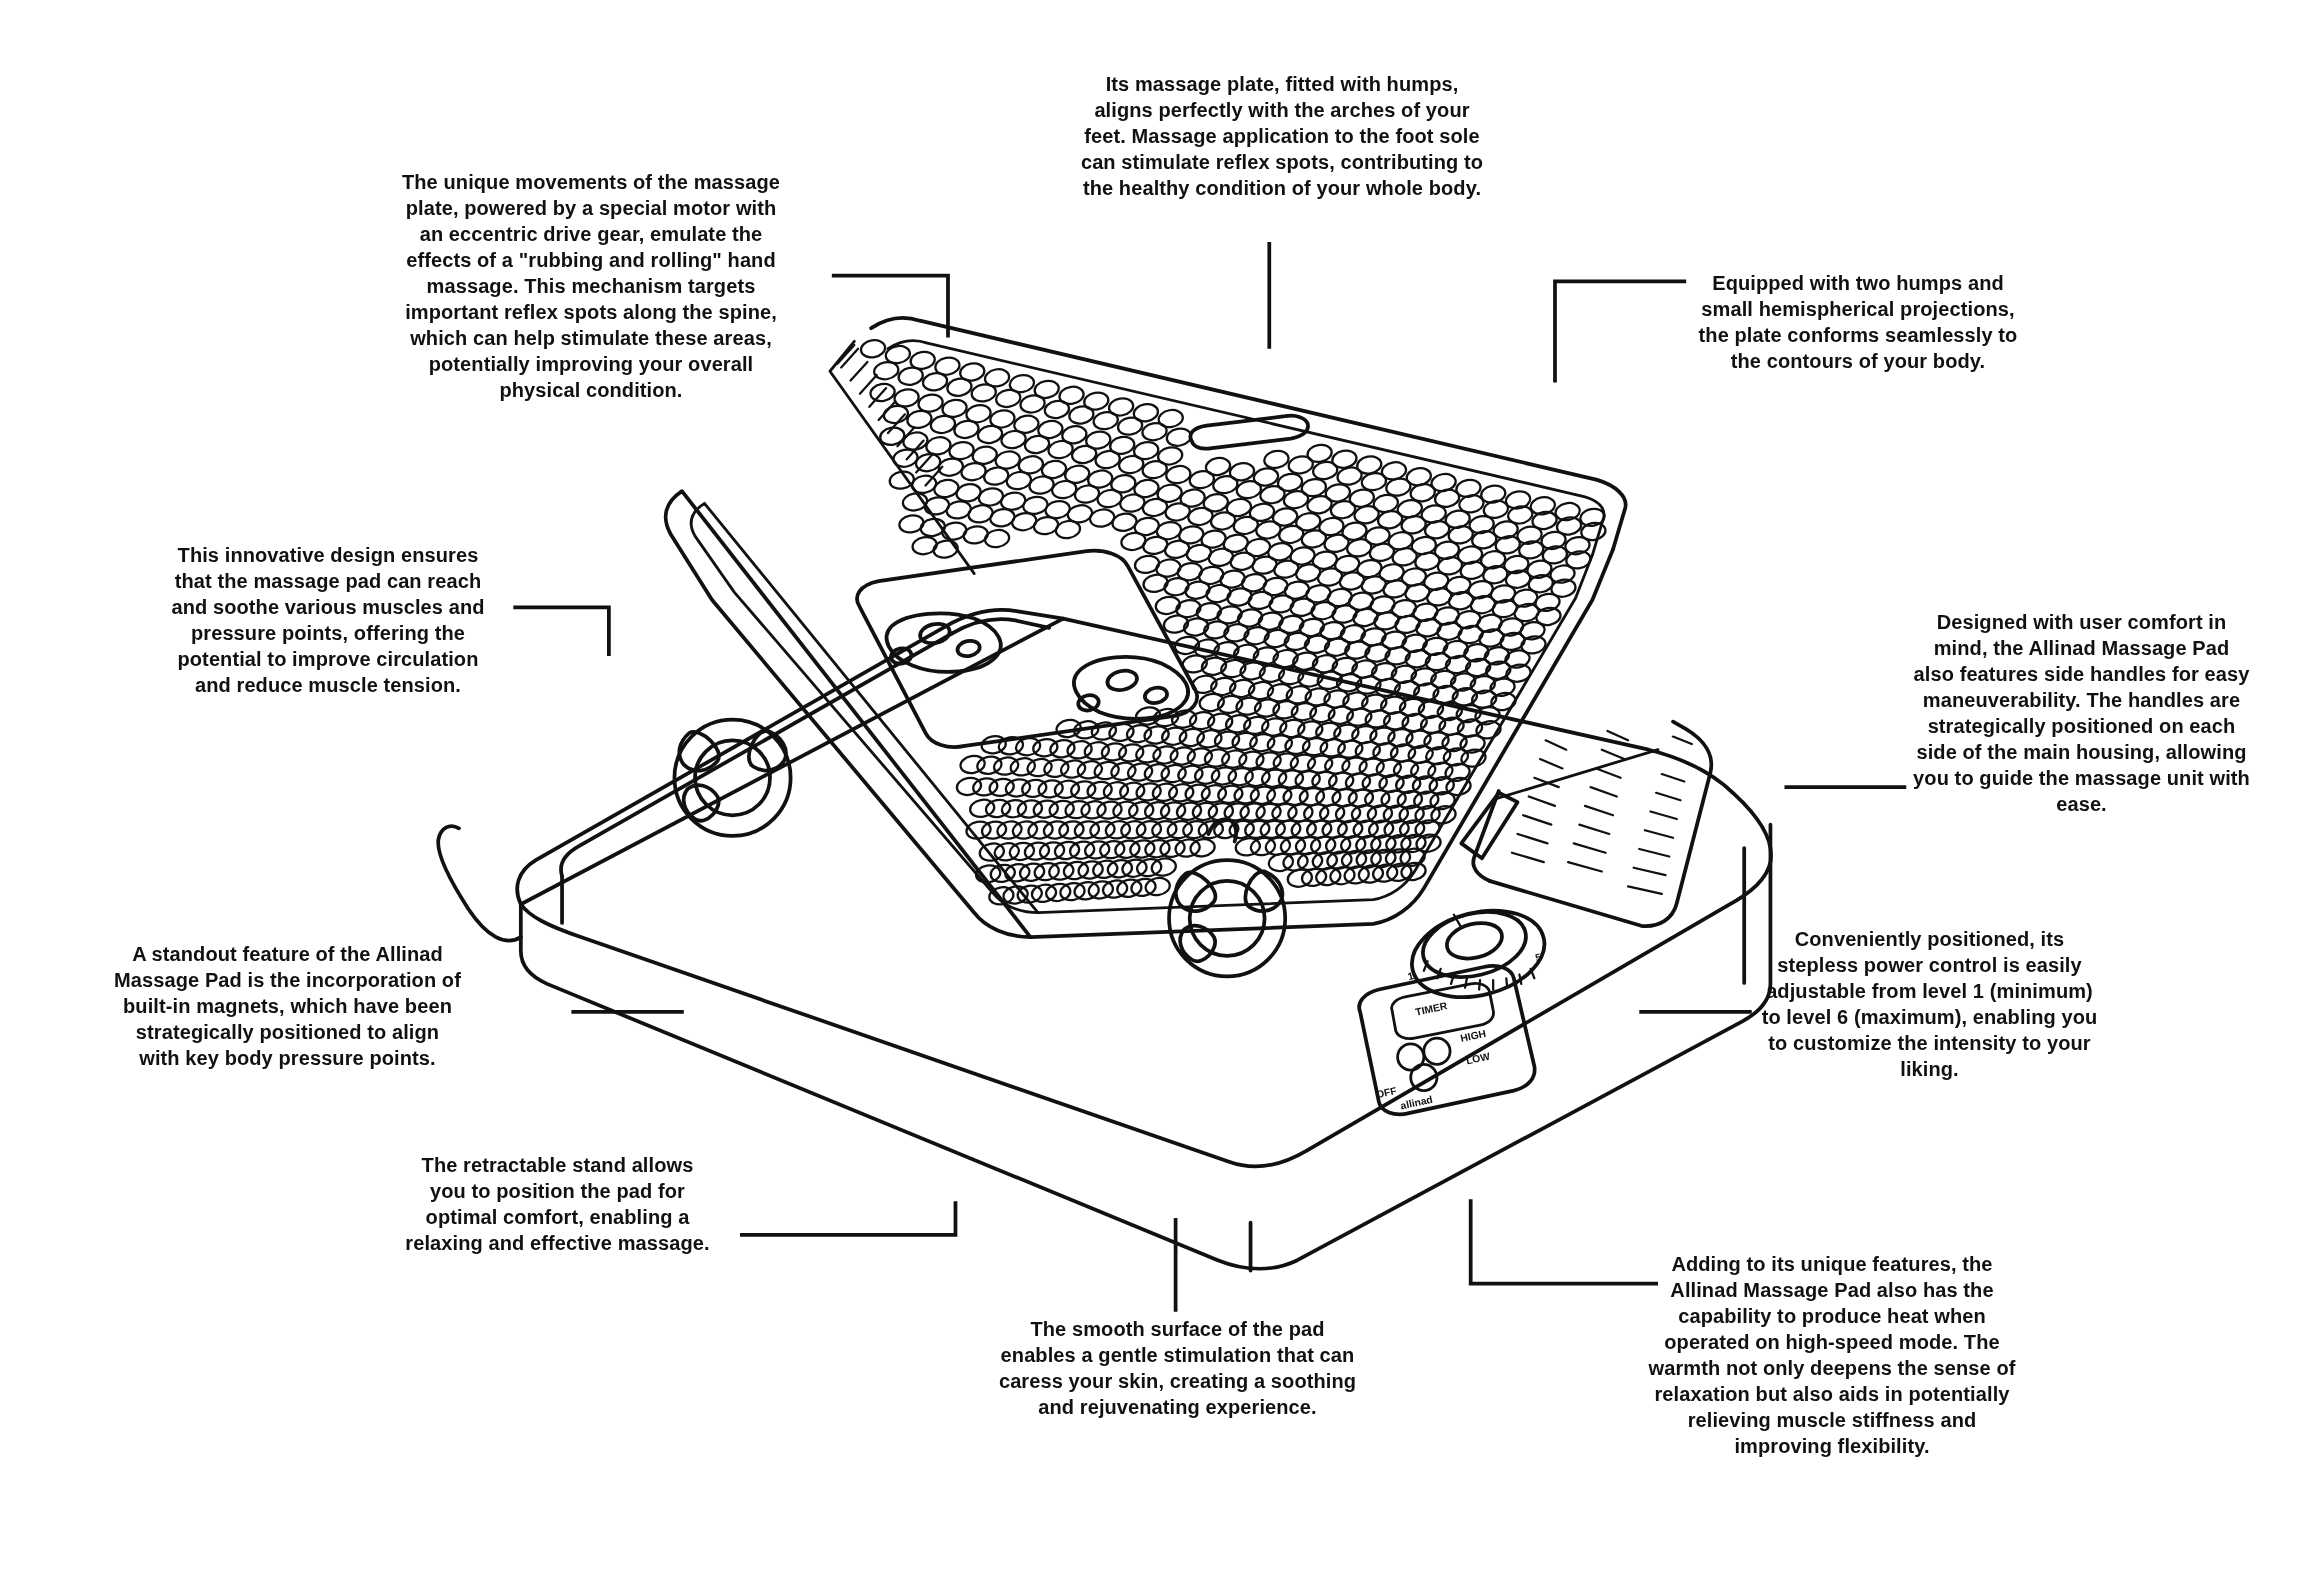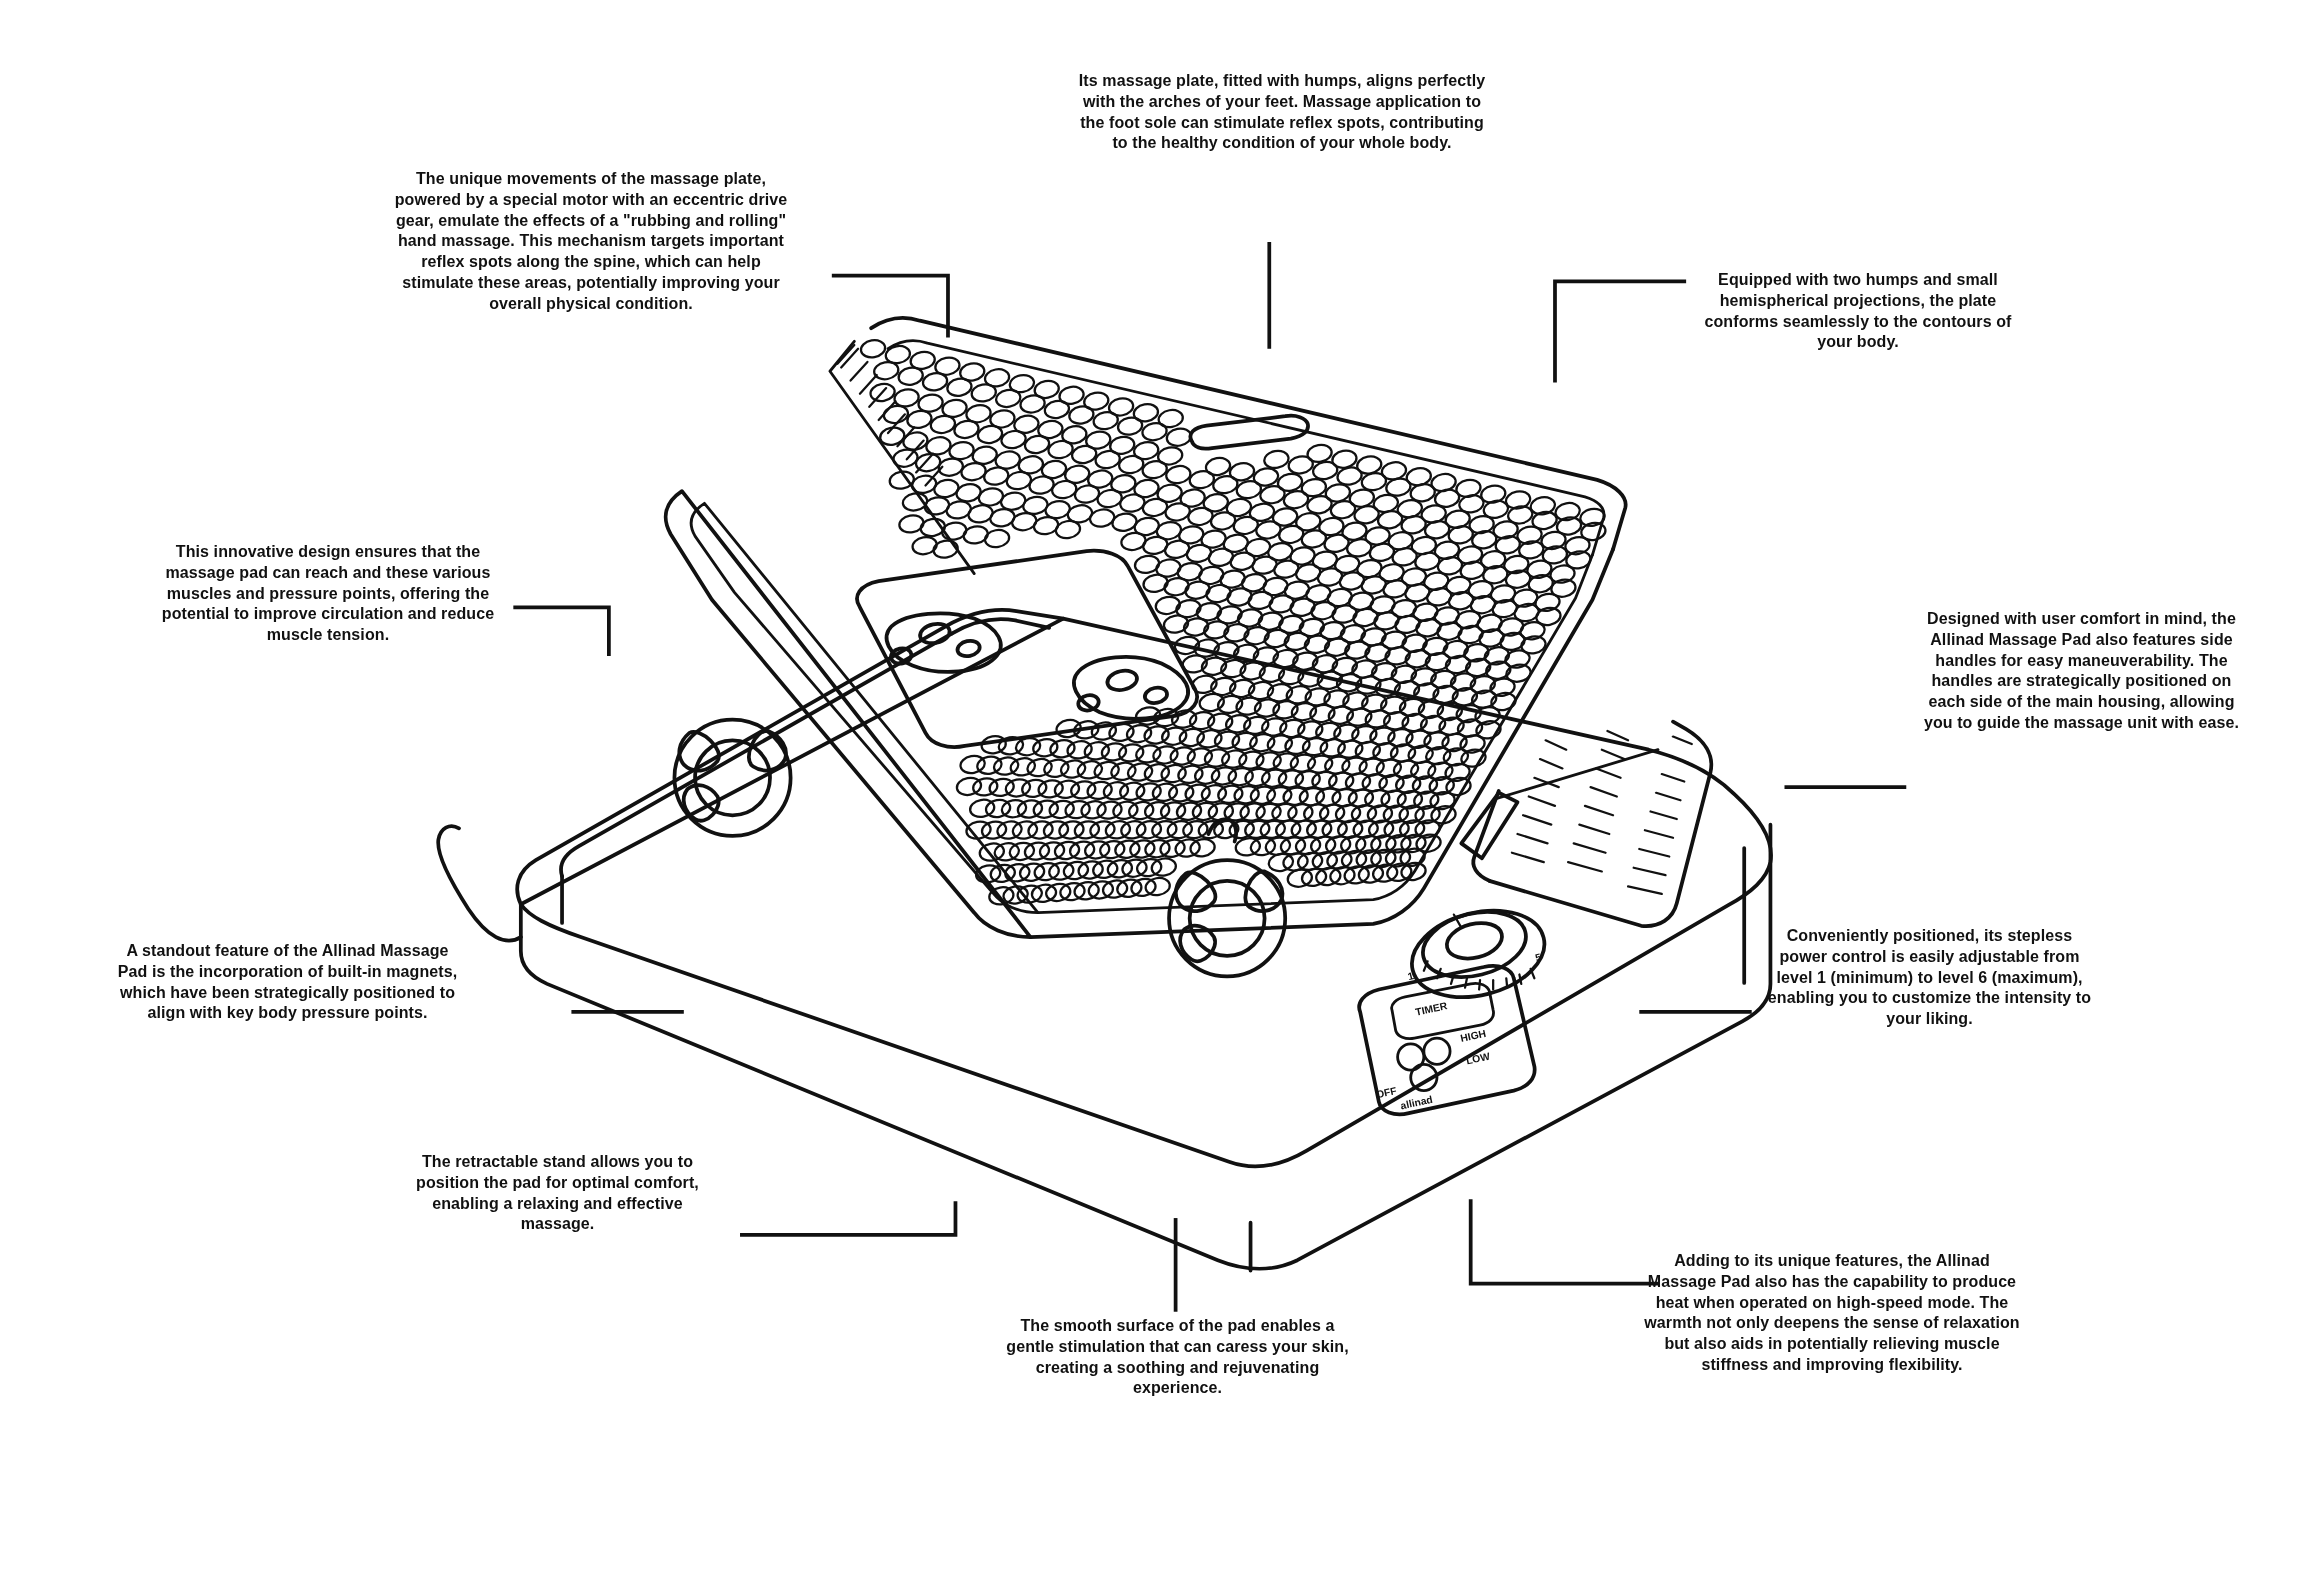--- a/index.html
+++ b/index.html
@@ -15,21 +15,21 @@
     width: 2310px;
     height: 1594px;
     background: #ffffff;
     overflow: hidden;
   }
   .callout {
     position: absolute;
     font-weight: bold;
     color: #111111;
     line-height: 1.30;
-    font-size: 16px;
+    font-size: 20px;
     letter-spacing: 0.1px;
   }
   .ta-center { text-align: center; }
 
   svg.art {
     position: absolute;
     left: 0;
     top: 0;
     width: 2310px;
     height: 1594px;
@@ -884,21 +884,21 @@
     <path class="leader" d="M1255 1400 L1255 1300"></path>
     <path class="leader" d="M1770 1370 L1570 1370 L1570 1280"></path>
   </svg>
 
   <div class="callout ta-center" style="left:1076px; top:71px; width:412px;">Its massage plate, fitted with humps, aligns perfectly with the arches of your feet. Massage application to the foot sole can stimulate reflex spots, contributing to the healthy condition of your whole body.</div>
 
   <div class="callout ta-center" style="left:394px; top:169px; width:394px;">The unique movements of the massage plate, powered by a special motor with an eccentric drive gear, emulate the effects of a "rubbing and rolling" hand massage. This mechanism targets important reflex spots along the spine, which can help stimulate these areas, potentially improving your overall physical condition.</div>
 
   <div class="callout ta-center" style="left:1694px; top:270px; width:328px;text-align:center;">Equipped with two humps and small hemispherical projections, the plate conforms seamlessly to the contours of your body.</div>
 
-  <div class="callout ta-center" style="left:161px; top:542px; width:334px;">This innovative design ensures that the massage pad can reach and these various muscles and pressure points, offering the potential to improve circulation and reduce muscle tension.</div>
+  <div class="callout ta-center" style="left:161px; top:542px; width:334px;">This innovative design ensures that the massage pad can reach and soothe various muscles and pressure points, offering the potential to improve circulation and reduce muscle tension.</div>
 
   <div class="callout ta-center" style="left:1913px; top:609px; width:337px;">Designed with user comfort in mind, the Allinad Massage Pad also features side handles for easy maneuverability. The handles are strategically positioned on each side of the main housing, allowing you to guide the massage unit with ease.</div>
 
   <div class="callout ta-center" style="left:114px; top:932px; width:347px;margin-top:9px;">A standout feature of the Allinad Massage Pad is the incorporation of built-in magnets, which have been strategically positioned to align with key body pressure points.</div>
 
   <div class="callout ta-center" style="left:1761px; top:926px; width:337px;">Conveniently positioned, its stepless power control is easily adjustable from level 1 (minimum) to level 6 (maximum), enabling you to customize the intensity to your liking.</div>
 
   <div class="callout ta-center" style="left:403px; top:1152px; width:309px;">The retractable stand allows you to position the pad for optimal comfort, enabling a relaxing and effective massage.</div>
 
   <div class="callout ta-center" style="left:995px; top:1316px; width:365px;">The smooth surface of the pad enables a gentle stimulation that can caress your skin, creating a soothing and rejuvenating experience.</div>

